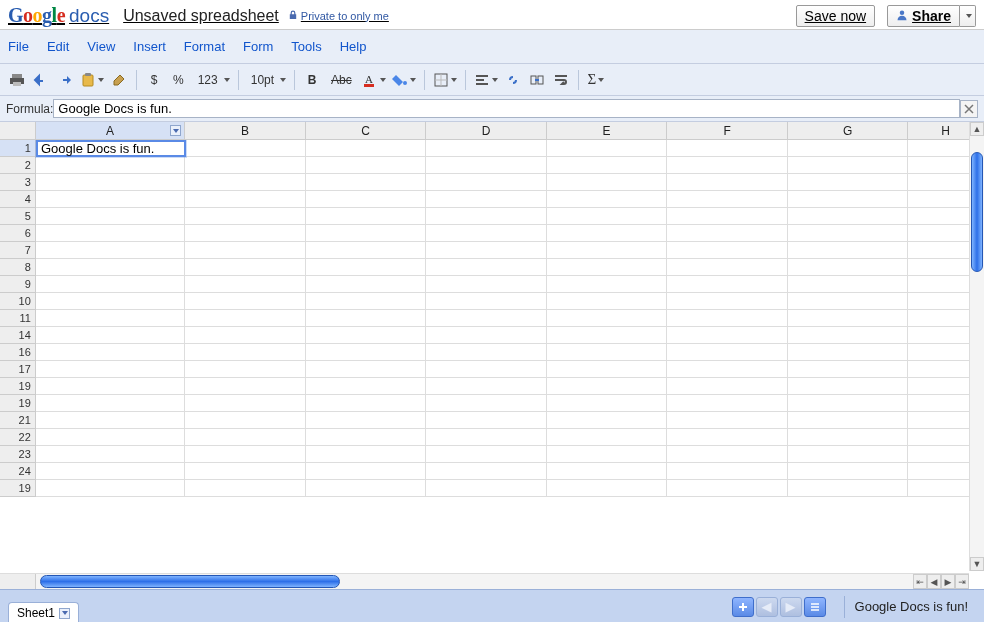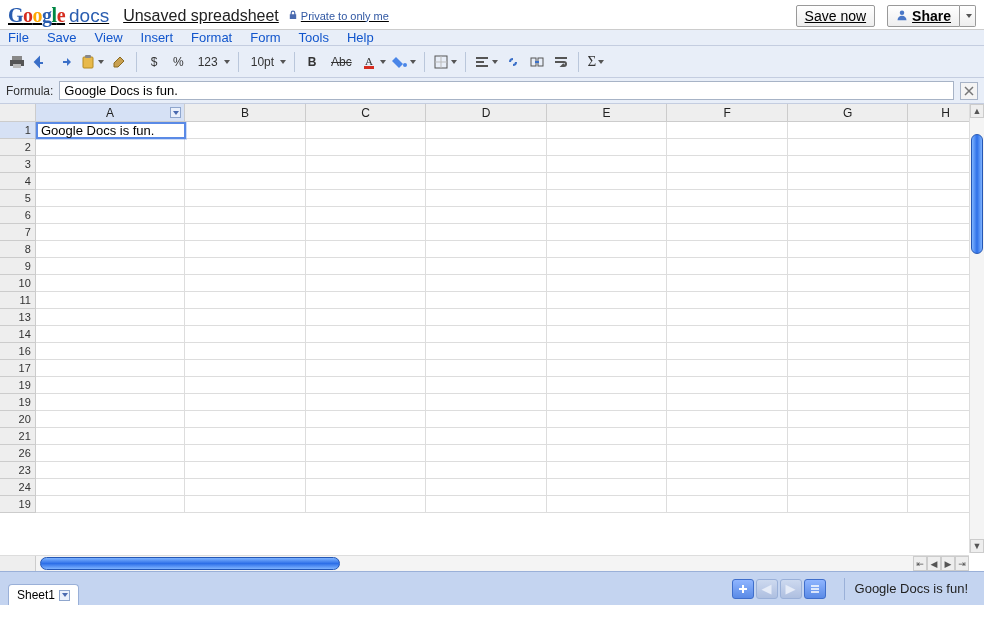--- a/index.html
+++ b/index.html
@@ -27,21 +27,21 @@
     background: linear-gradient(#fff,#eee); font-size:14px;
     padding: 0 8px; cursor:pointer; display:flex; align-items:center;
   }
   .share-group { display:flex; margin-left:12px }
   .share-btn { font-weight:bold; border-radius:2px 0 0 2px; gap:4px }
   .share-caret { border:1px solid #999; border-left:none; border-radius:0 2px 2px 0;
     background:linear-gradient(#fff,#eee); width:16px; display:flex; align-items:center; justify-content:center; cursor:pointer }
 
   
   .menubar {
-    height:16px; display:flex; align-items:center; padding: 0 8px;
+    height:34px; display:flex; align-items:center; padding: 0 8px;
     background:#e8eef8; border-bottom:1px solid #c4cde0;
     gap:18px; font-size:13px; color:#15c;
   }
   .menubar .menu { color:#15c; cursor:pointer }
 
   
   .toolbar {
     height:32px; display:flex; align-items:center; gap:2px;
     padding: 0 6px; background:#e8eef8; border-bottom:1px solid #c4cde0;
     font-size:12px; color:#333;
@@ -51,21 +51,21 @@
     border-radius:2px; cursor:pointer; padding:0 2px;
   }
   .tb-sep { width:1px; height:20px; background:#bac7db; margin:0 4px }
   .tb-caret { width:0;height:0;border-left:3px solid transparent;border-right:3px solid transparent;border-top:4px solid #555;margin-left:2px }
   .tb-text { padding:0 4px; font-size:12px }
   svg.ic { width:16px; height:16px; display:block }
 
   
   .formula-bar {
     height:26px; display:flex; align-items:center; padding:0 6px;
-    background:#e8eef8; border-bottom:1px solid #c4cde0; gap:6px;
+    background:#e8eef8; border-bottom:1px solid #c4cde0; 
   }
   .formula-label { font-size:12px; color:#333 }
   .formula-input {
     flex:1; height:19px; padding:1px 4px; font-size:13px;
     border:1px solid #a7b3c6; background:#fff; outline:none;
   }
   .formula-close {
     width:18px; height:18px; border:1px solid #a7b3c6; background:#f4f4f4;
     display:flex; align-items:center; justify-content:center; font-size:11px; color:#555; cursor:pointer;
   }
@@ -169,21 +169,21 @@
       <span>Share</span>
     </button>
     <div class="share-caret">
         <div class="tb-caret"></div>
       </div>
   </div>
 </div>
 
 <div class="menubar">
   <span class="menu">File</span>
-  <span class="menu">Save</span>
+  <span class="menu">Edit</span>
   <span class="menu">View</span>
   <span class="menu">Insert</span>
   <span class="menu">Format</span>
   <span class="menu">Form</span>
   <span class="menu">Tools</span>
   <span class="menu">Help</span>
 </div>
 
 <div class="toolbar">
   <div class="tb-btn">
@@ -451,31 +451,20 @@
         <div class="cell" style="width: 150px;"></div>
         <div class="cell" style="width: 121px;"></div>
         <div class="cell" style="width: 121px;"></div>
         <div class="cell" style="width: 121px;"></div>
         <div class="cell" style="width: 121px;"></div>
         <div class="cell" style="width: 121px;"></div>
         <div class="cell" style="width: 121px;"></div>
         <div class="cell" style="width: 76px;"></div>
       </div>
       <div class="row">
-        <div class="row-header">13</div>
-        <div class="cell" style="width: 150px;"></div>
-        <div class="cell" style="width: 121px;"></div>
-        <div class="cell" style="width: 121px;"></div>
-        <div class="cell" style="width: 121px;"></div>
-        <div class="cell" style="width: 121px;"></div>
-        <div class="cell" style="width: 121px;"></div>
-        <div class="cell" style="width: 121px;"></div>
-        <div class="cell" style="width: 76px;"></div>
-      </div>
-      <div class="row">
         <div class="row-header">14</div>
         <div class="cell" style="width: 150px;"></div>
         <div class="cell" style="width: 121px;"></div>
         <div class="cell" style="width: 121px;"></div>
         <div class="cell" style="width: 121px;"></div>
         <div class="cell" style="width: 121px;"></div>
         <div class="cell" style="width: 121px;"></div>
         <div class="cell" style="width: 121px;"></div>
         <div class="cell" style="width: 76px;"></div>
       </div>
@@ -517,43 +506,32 @@
         <div class="cell" style="width: 150px;"></div>
         <div class="cell" style="width: 121px;"></div>
         <div class="cell" style="width: 121px;"></div>
         <div class="cell" style="width: 121px;"></div>
         <div class="cell" style="width: 121px;"></div>
         <div class="cell" style="width: 121px;"></div>
         <div class="cell" style="width: 121px;"></div>
         <div class="cell" style="width: 76px;"></div>
       </div>
       <div class="row">
-        <div class="row-header">20</div>
-        <div class="cell" style="width: 150px;"></div>
-        <div class="cell" style="width: 121px;"></div>
-        <div class="cell" style="width: 121px;"></div>
-        <div class="cell" style="width: 121px;"></div>
-        <div class="cell" style="width: 121px;"></div>
-        <div class="cell" style="width: 121px;"></div>
-        <div class="cell" style="width: 121px;"></div>
-        <div class="cell" style="width: 76px;"></div>
-      </div>
-      <div class="row">
         <div class="row-header">21</div>
         <div class="cell" style="width: 150px;"></div>
         <div class="cell" style="width: 121px;"></div>
         <div class="cell" style="width: 121px;"></div>
         <div class="cell" style="width: 121px;"></div>
         <div class="cell" style="width: 121px;"></div>
         <div class="cell" style="width: 121px;"></div>
         <div class="cell" style="width: 121px;"></div>
         <div class="cell" style="width: 76px;"></div>
       </div>
       <div class="row">
-        <div class="row-header">26</div>
+        <div class="row-header">22</div>
         <div class="cell" style="width: 150px;"></div>
         <div class="cell" style="width: 121px;"></div>
         <div class="cell" style="width: 121px;"></div>
         <div class="cell" style="width: 121px;"></div>
         <div class="cell" style="width: 121px;"></div>
         <div class="cell" style="width: 121px;"></div>
         <div class="cell" style="width: 121px;"></div>
         <div class="cell" style="width: 76px;"></div>
       </div>
       <div class="row">

